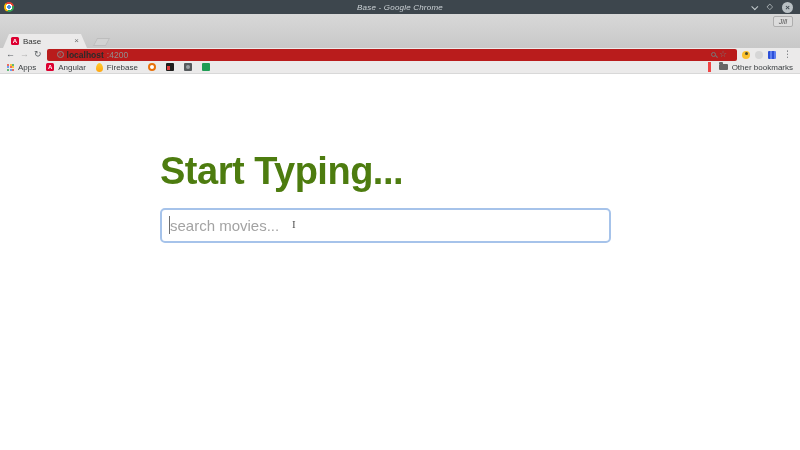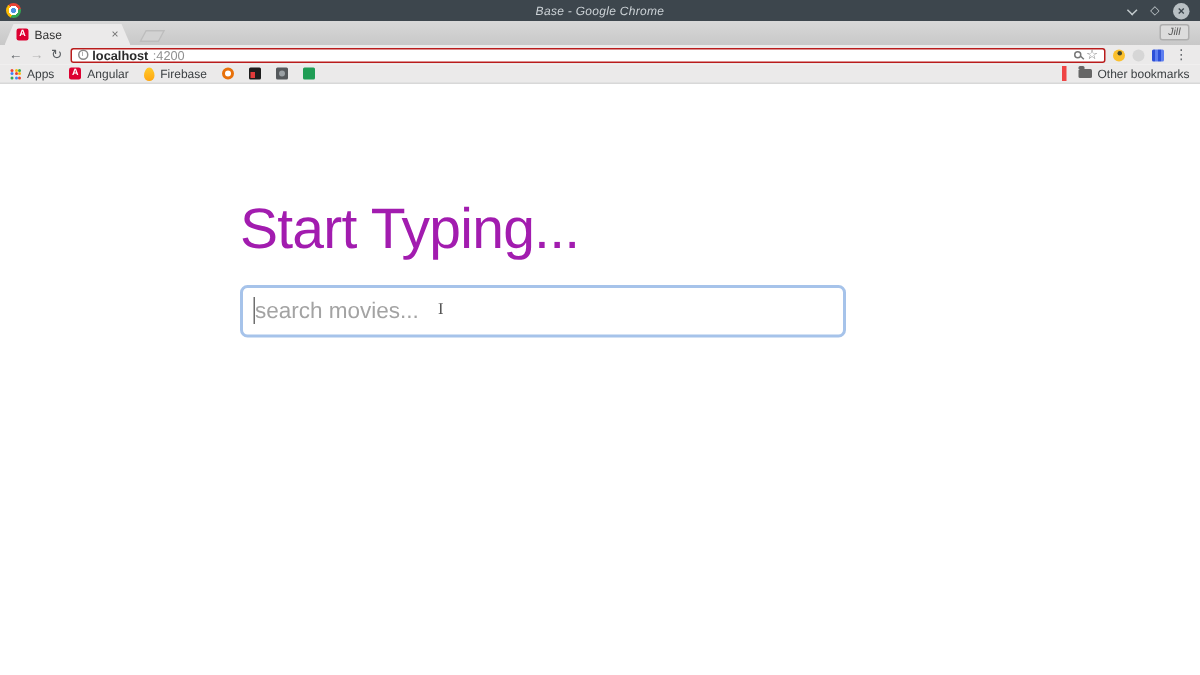--- a/index.html
+++ b/index.html
@@ -14,34 +14,34 @@
     background:
       radial-gradient(circle at 50% 50%, #4a90e2 0 1.8px, #ffffff 1.9px 3px, rgba(0,0,0,0) 3.1px),
       conic-gradient(from -40deg, #ea4335 0 120deg, #34a853 0 240deg, #fbbc05 0 360deg); }
   .win-title { position:absolute; left:0; right:0; text-align:center; font-size:8px; color:#ccd2d6; letter-spacing:.2px;font-style:italic; }
   .win-controls { margin-left:auto; display:flex; align-items:center; gap:9px; margin-right:7px; }
   .chev { width:5px; height:5px; border-left:1.5px solid #c3cacd; border-bottom:1.5px solid #c3cacd; transform:rotate(-45deg) translateY(-1px); }
   .maxi { color:#c3cacd; font-size:8px; line-height:1; }
   .close-circle { width:11px; height:11px; background:#b9c0c4; border-radius:50%; color:#3d464d; font-size:8px; line-height:11px; text-align:center; font-weight:bold; }
 
   
-  .tabstrip { height:16px; background:linear-gradient(#d8d8d8,#c8c8c8); position:relative; display:flex; align-items:flex-end; flex:0 0 auto; }
+  .tabstrip { height:34px; background:linear-gradient(#d8d8d8,#c8c8c8); position:relative; display:flex; align-items:flex-end; flex:0 0 auto; }
   .tab { width:84px; height:14px; margin-left:3px; background:#ebeaea; display:flex; align-items:center; padding:0 8px;
     clip-path:polygon(6px 0, calc(100% - 6px) 0, 100% 100%, 0 100%); }
   .favicon-angular { width:8px; height:8px; background:var(--angular); border-radius:1.5px; color:#fff; font-size:6px; font-weight:bold; line-height:8px; text-align:center; flex:0 0 auto; }
   .tab-label { font-size:8px; color:#333; margin-left:4px; flex:1; overflow:hidden; white-space:nowrap; }
   .tab-close { font-size:8px; color:#707070; line-height:1; margin-left:3px; }
   .newtab-btn { width:13px; height:8px; background:#d2d2d2; border:1px solid #bdbdbd; transform:skewX(-28deg); margin-left:8px; margin-bottom:2px; }
   .profile-chip { position:absolute; right:7px; top:2px; background:#dcdcdc; border:1px solid #aeaeae; border-radius:2px; font-size:7px; font-style:italic; color:#555; padding:0px 5px; line-height:9px; }
 
   
   .toolbar { height:13px; background:var(--toolbar); display:flex; align-items:center; padding:0 6px; gap:5px; flex:0 0 auto; }
   .nav-btn { font-size:9px; line-height:1; color:#5a5f63; }
   .nav-btn.disabled { color:#b2b2b2; }
-  .omnibox { flex:1; height:10px; background:#fff; border:1px solid #b91c1c; border-radius:2px; display:flex; align-items:center; padding:0 4px; gap:3px; }
+  .omnibox { flex:1; height:10px; background:#fff; border:6px solid #b91c1c; border-radius:2px; display:flex; align-items:center; padding:0 4px; gap:3px; }
   .info-icon { width:7px; height:7px; border:1px solid #8a8a8a; border-radius:50%; color:#8a8a8a; font-size:5px; line-height:5px; text-align:center; flex:0 0 auto; }
   .url-host { font-size:8.5px; color:#2b2b2b; font-weight:bold; }
   .url-port { font-size:8.5px; color:#909090; }
   .omni-spacer { flex:1; }
   .zoom-icon { width:5px; height:5px; border:1px solid #777; border-radius:50%; position:relative; flex:0 0 auto; }
   .zoom-icon::after { content:""; position:absolute; width:3px; height:1px; background:#777; transform:rotate(45deg); right:-3px; bottom:-1px; }
   .star-icon { font-size:9px; color:#787878; line-height:1; }
   .ext-row { display:flex; align-items:center; gap:5px; }
   .ext-yellow { width:8px; height:8px; border-radius:50%; background:#fbc02d; position:relative; }
   .ext-yellow::after { content:""; position:absolute; left:3px; top:1px; width:3px; height:3px; background:#4a4a2a; border-radius:50%; }
@@ -64,22 +64,22 @@
   .fv-dark-red::after { content:""; position:absolute; left:1px; bottom:1px; width:3px; height:4px; background:#e03a3a; }
   .fv-camera { width:8px; height:8px; background:#55595c; border-radius:1px; position:relative; }
   .fv-camera::after { content:""; position:absolute; left:2px; top:2px; width:4px; height:4px; background:#9aa0a4; border-radius:50%; }
   .fv-green { width:8px; height:8px; background:#1f9d55; border-radius:1px; }
   .other-bm { margin-left:auto; display:flex; align-items:center; gap:4px; font-size:8px; color:#3c4043; border-left:3px solid #ef4444; padding-left:8px; height:10px; }
   .folder-icon { width:9px; height:6px; background:#666; border-radius:1px; position:relative; }
   .folder-icon::before { content:""; position:absolute; top:-2px; left:0; width:4px; height:2px; background:#666; border-radius:1px 1px 0 0; }
 
   
   .page { flex:1; background:#fff; padding-left:160px; }
-  .page h1 { margin-top:76px; font-size:38px; font-weight:400; color:#a21caf; letter-spacing:-0.5px; line-height:1.15; }
-  .search-wrap { position:relative; margin-top:14px; width:404px; height:35px; }
+  .page h1 { margin-top:76px; font-size:38px; font-weight:700; color:#4d7c0f; letter-spacing:-0.5px; line-height:1.15; }
+  .search-wrap { position:relative; margin-top:14px; width:451px; height:35px; }
   .search-wrap input { width:100%; height:100%; border:2px solid var(--accent); border-radius:5px; outline:none; padding:0 8px; font-size:15px; font-family:"Liberation Sans",sans-serif; color:#444; }
   .search-wrap input::placeholder { color:#a3a3a3; opacity:1; }
   .text-caret { position:absolute; left:9px; top:8px; width:1px; height:18px; background:#6f6f6f; }
   .ibeam { position:absolute; left:132px; top:10px; font-family:"Liberation Serif",serif; font-size:11px; color:#555; }
 </style>
 </head>
 <body>
 
 <div class="desktop">
 

